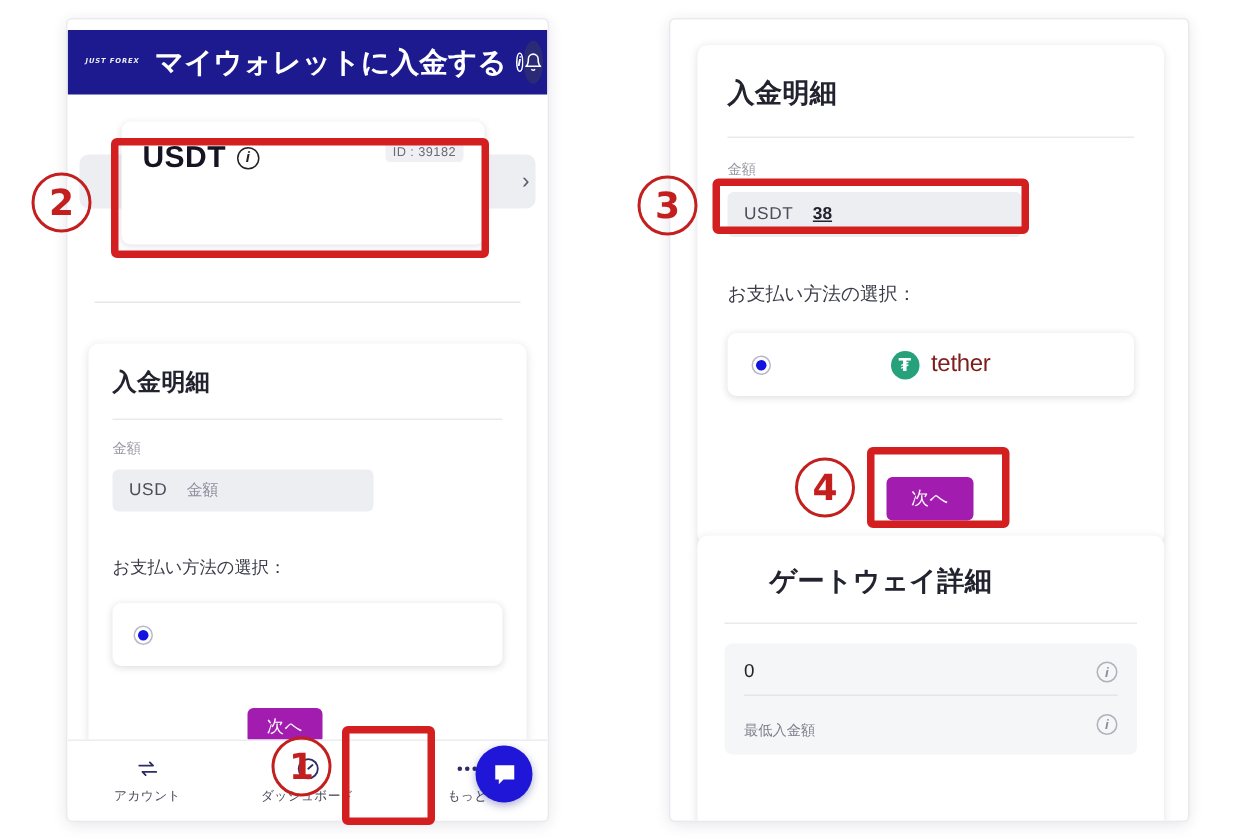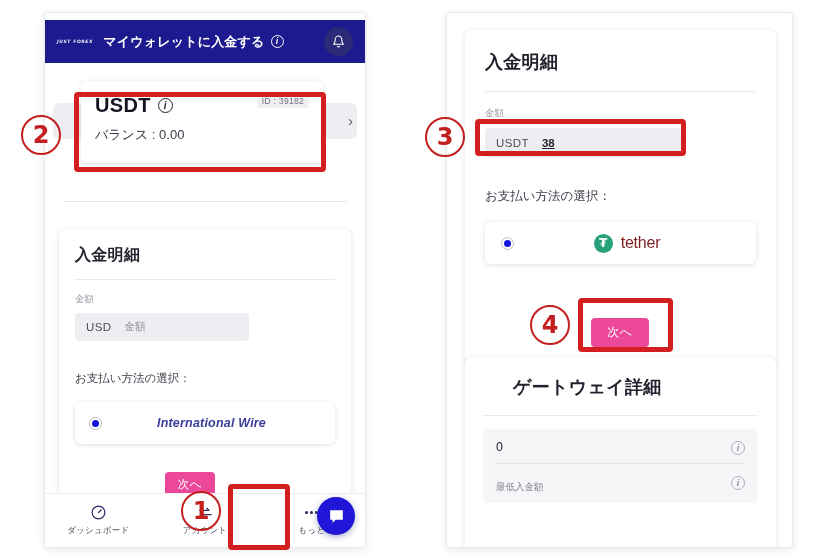--- a/index.html
+++ b/index.html
@@ -30,21 +30,21 @@
     background: #1c1a8e;
     display: flex; align-items: center; padding: 0 12px;
   }
   .brand {
     color: #fff; font-size: 4.5px; letter-spacing: .6px;
     font-weight: 700; font-style: italic; opacity: .92;
     white-space: nowrap; margin-right: 10px;
     font-family: "DejaVu Sans", sans-serif;
   }
   .appbar-title {
-    color: #fff; font-size: 13px; font-weight: 700;
+    color: #fff; font-size: 19px; font-weight: 700;
     letter-spacing: .2px; white-space: nowrap; text-align: right;
   }
   .info-circle {
     display: inline-flex; align-items: center; justify-content: center;
     width: 13px; height: 13px; border-radius: 50%;
     border: 1.3px solid #fff; color: #fff;
     font-size: 9px; font-weight: 700; font-style: italic;
     margin-left: 6px; vertical-align: middle; line-height: 1;
   }
   .bell-btn {
@@ -123,21 +123,21 @@
   .tether-wrap { flex: 1; display: flex; align-items: center; justify-content: center; gap: 8px; }
   .tether-mark {
     width: 19px; height: 19px; border-radius: 50%; background: #26a17b;
     display: flex; align-items: center; justify-content: center;
     color: #fff; font-size: 12px; font-weight: 700; line-height: 1;
     font-family: "DejaVu Sans", sans-serif;
   }
   .tether-name { font-size: 16px; color: #7f1d1d; letter-spacing: -.2px; }
 
   .btn-next {
-    background: #ec4899; color: #fff; border-radius: 4px;
+    background: #a21caf; color: #fff; border-radius: 4px;
     font-size: 11.5px; display: flex; align-items: center; justify-content: center;
     letter-spacing: .5px;
   }
 
   
   .gw-list { background: #f5f6f8; border-radius: 5px; }
   .gw-row { padding: 11px 13px 9px 13px; position: relative; }
   .gw-val { font-size: 12.5px; color: #232330; }
   .gw-cap { font-size: 9.5px; color: #7f7f8d; margin-top: 6px; }
   .gw-i {
@@ -203,60 +203,58 @@
 
       <div class="carousel">
         <div class="car-pill"></div>
         <div class="car-chev">›</div>
         <div class="wallet-card">
           <div class="wallet-row">
             <span class="wallet-sym">USDT</span>
             <span class="info-g">i</span>
             <span class="wallet-id">ID : 39182</span>
           </div>
-          <div class="wallet-bal">バランス : 0.00</div>
         </div>
       </div>
 
       <div class="divider-soft" style="top:188px;"></div>
 
       <div class="panel" style="left:14px; top:216px; width:292px; height:270px; padding:16px 16px 0 16px;">
         <div class="panel-title">入金明細</div>
         <div class="panel-rule" style="margin:13px 0 13px 0;"></div>
         <div class="field-label">金額</div>
         <div class="input-box" style="margin-top:7px; width:174px;">
           <span class="input-cur">USD</span>
           <span class="input-ph">金額</span>
         </div>
         <div class="pay-label" style="margin-top:30px;">お支払い方法の選択：</div>
         <div class="method-box" style="margin-top:16px; height:42px; padding:0 14px;">
           <span class="radio">
               <i></i>
             </span>
-          <span class="method-name">International Wire</span>
         </div>
         <div class="btn-next" style="position:absolute; left:106px; top:243px; width:50px; height:24px;">次へ</div>
       </div>
 
       <div class="bottomnav">
+
+        <div class="nav-item">
+          <svg width="17" height="17" viewBox="0 0 24 24" fill="none" stroke="#2d2d66" stroke-width="1.7" stroke-linecap="round" stroke-linejoin="round">
+            <path d="M4 9h13l-3-3"></path>
+            <path d="M20 15H7l3 3"></path>
+          </svg>
+          <span class="nav-label">アカウント</span>
+        </div>
 
         <div class="nav-item">
           <svg width="17" height="17" viewBox="0 0 24 24" fill="none" stroke="#2d2d66" stroke-width="1.7" stroke-linecap="round">
             <circle cx="12" cy="12" r="9"></circle>
             <path d="M12 12 L16 8.5"></path>
           </svg>
           <span class="nav-label">ダッシュボード</span>
-        </div>
-
-        <div class="nav-item">
-          <svg width="17" height="17" viewBox="0 0 24 24" fill="none" stroke="#2d2d66" stroke-width="1.7" stroke-linecap="round" stroke-linejoin="round">
-            <path d="M4 9h13l-3-3"></path>
-            <path d="M20 15H7l3 3"></path>
-          </svg>
-          <span class="nav-label">アカウント</span>
         </div>
 
 
         <div class="nav-item">
           <svg width="17" height="17" viewBox="0 0 24 24" fill="none" stroke="#2d2d66" stroke-width="1.7" stroke-linecap="round">
             <circle cx="5" cy="12" r="1.3" fill="#2d2d66"></circle>
             <circle cx="12" cy="12" r="1.3" fill="#2d2d66"></circle>
             <circle cx="19" cy="12" r="1.3" fill="#2d2d66"></circle>
           </svg>
           <span class="nav-label">もっと</span>

